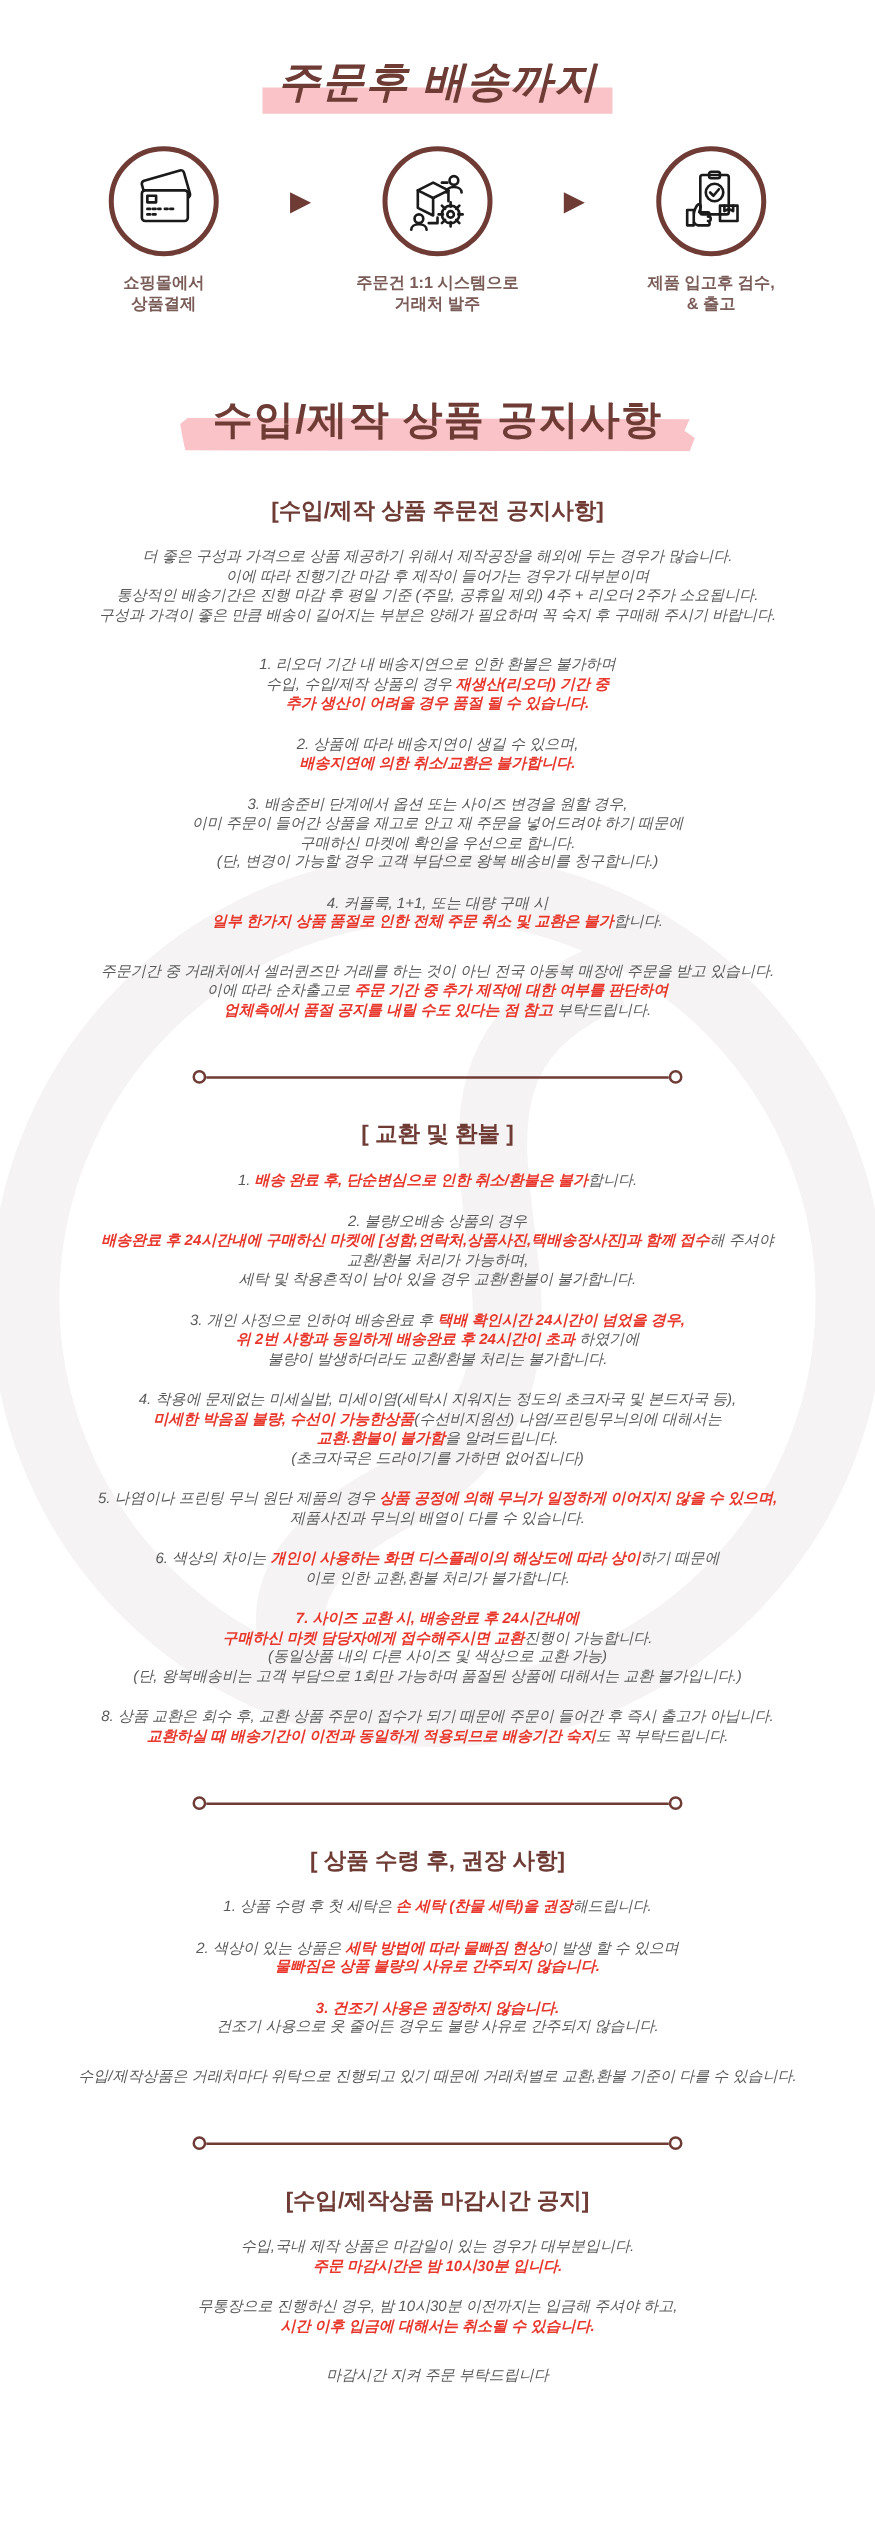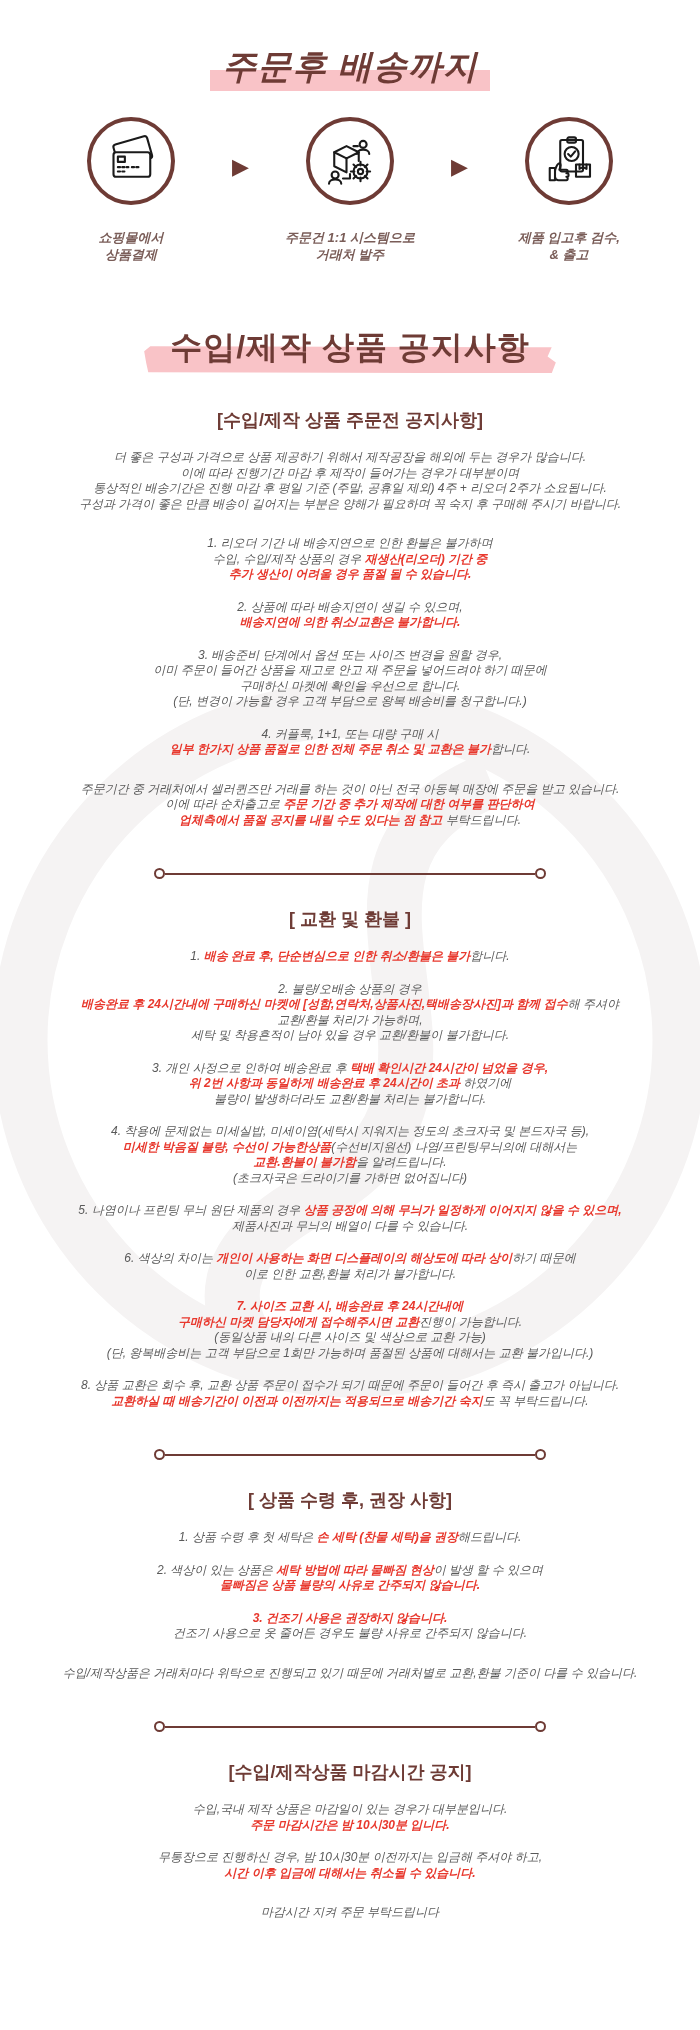--- a/index.html
+++ b/index.html
@@ -30,21 +30,21 @@
   .title2-wrap{margin:64px 0 42px;}
 
   
   .steps{display:flex;align-items:center;justify-content:center;gap:26px;margin:4px 0 0;}
   .step{width:150px;display:flex;flex-direction:column;align-items:center;}
   .circle{width:88px;height:88px;border:4px solid var(--brown);border-radius:50%;
     display:flex;align-items:center;justify-content:center;background:#fff;}
   .circle svg{width:56px;height:56px;stroke:#1a1a1a;fill:none;stroke-width:2.4;
     stroke-linecap:round;stroke-linejoin:round;}
   .arrow{color:var(--brown);font-size:22px;line-height:1;margin-bottom:46px;}
-  .cap{margin-top:24px;font-size:13px;font-weight:bold;color:var(--caption);line-height:1.35;font-style:italic;}
+  .cap{margin-top:12px;font-size:13px;font-weight:bold;color:var(--caption);line-height:1.35;}
 
   
   .content{margin-top:0;}
   .sec-head{color:var(--brown);font-weight:bold;font-size:18px;margin:10px 0 18px;}
   .para{font-size:12px;color:var(--gray);line-height:15.5px;margin-bottom:17px;font-style:italic;}
   .para.gap{margin-top:24px;}
   .para .red{color:var(--red);font-weight:bold;}
   .divider{width:392px;margin:40px auto 28px;display:flex;align-items:center;}
   .divider .ring{width:11px;height:11px;border:2.5px solid var(--brown);border-radius:50%;flex:0 0 auto;background:#fff;}
   .divider .bar{flex:1;height:2.5px;background:var(--brown);}
@@ -204,21 +204,21 @@
         <div class="line"><span>이로 인한 교환,환불 처리가 불가합니다.</span></div>
       </div>
       <div class="para">
         <div class="line"><span class="red">7. 사이즈 교환 시, 배송완료 후 24시간내에</span></div>
         <div class="line"><span class="red">구매하신 마켓 담당자에게 접수해주시면 교환</span><span>진행이 가능합니다.</span></div>
         <div class="line"><span>(동일상품 내의 다른 사이즈 및 색상으로 교환 가능)</span></div>
         <div class="line"><span>(단, 왕복배송비는 고객 부담으로 1회만 가능하며 품절된 상품에 대해서는 교환 불가입니다.)</span></div>
       </div>
       <div class="para">
         <div class="line"><span>8. 상품 교환은 회수 후, 교환 상품 주문이 접수가 되기 때문에 주문이 들어간 후 즉시 출고가 아닙니다.</span></div>
-        <div class="line"><span class="red">교환하실 때 배송기간이 이전과 이전까지는 적용되므로 배송기간 숙지</span><span>도 꼭 부탁드립니다.</span></div>
+        <div class="line"><span class="red">교환하실 때 배송기간이 이전과 동일하게 적용되므로 배송기간 숙지</span><span>도 꼭 부탁드립니다.</span></div>
       </div>
       <div class="divider">
         <span class="ring"></span>
         <span class="bar"></span>
         <span class="ring"></span>
       </div>
       <div class="sec-head">[ 상품 수령 후, 권장 사항]</div>
       <div class="para">
         <div class="line"><span>1. 상품 수령 후 첫 세탁은 </span><span class="red">손 세탁 (찬물 세탁)을 권장</span><span>해드립니다.</span></div>
       </div>

